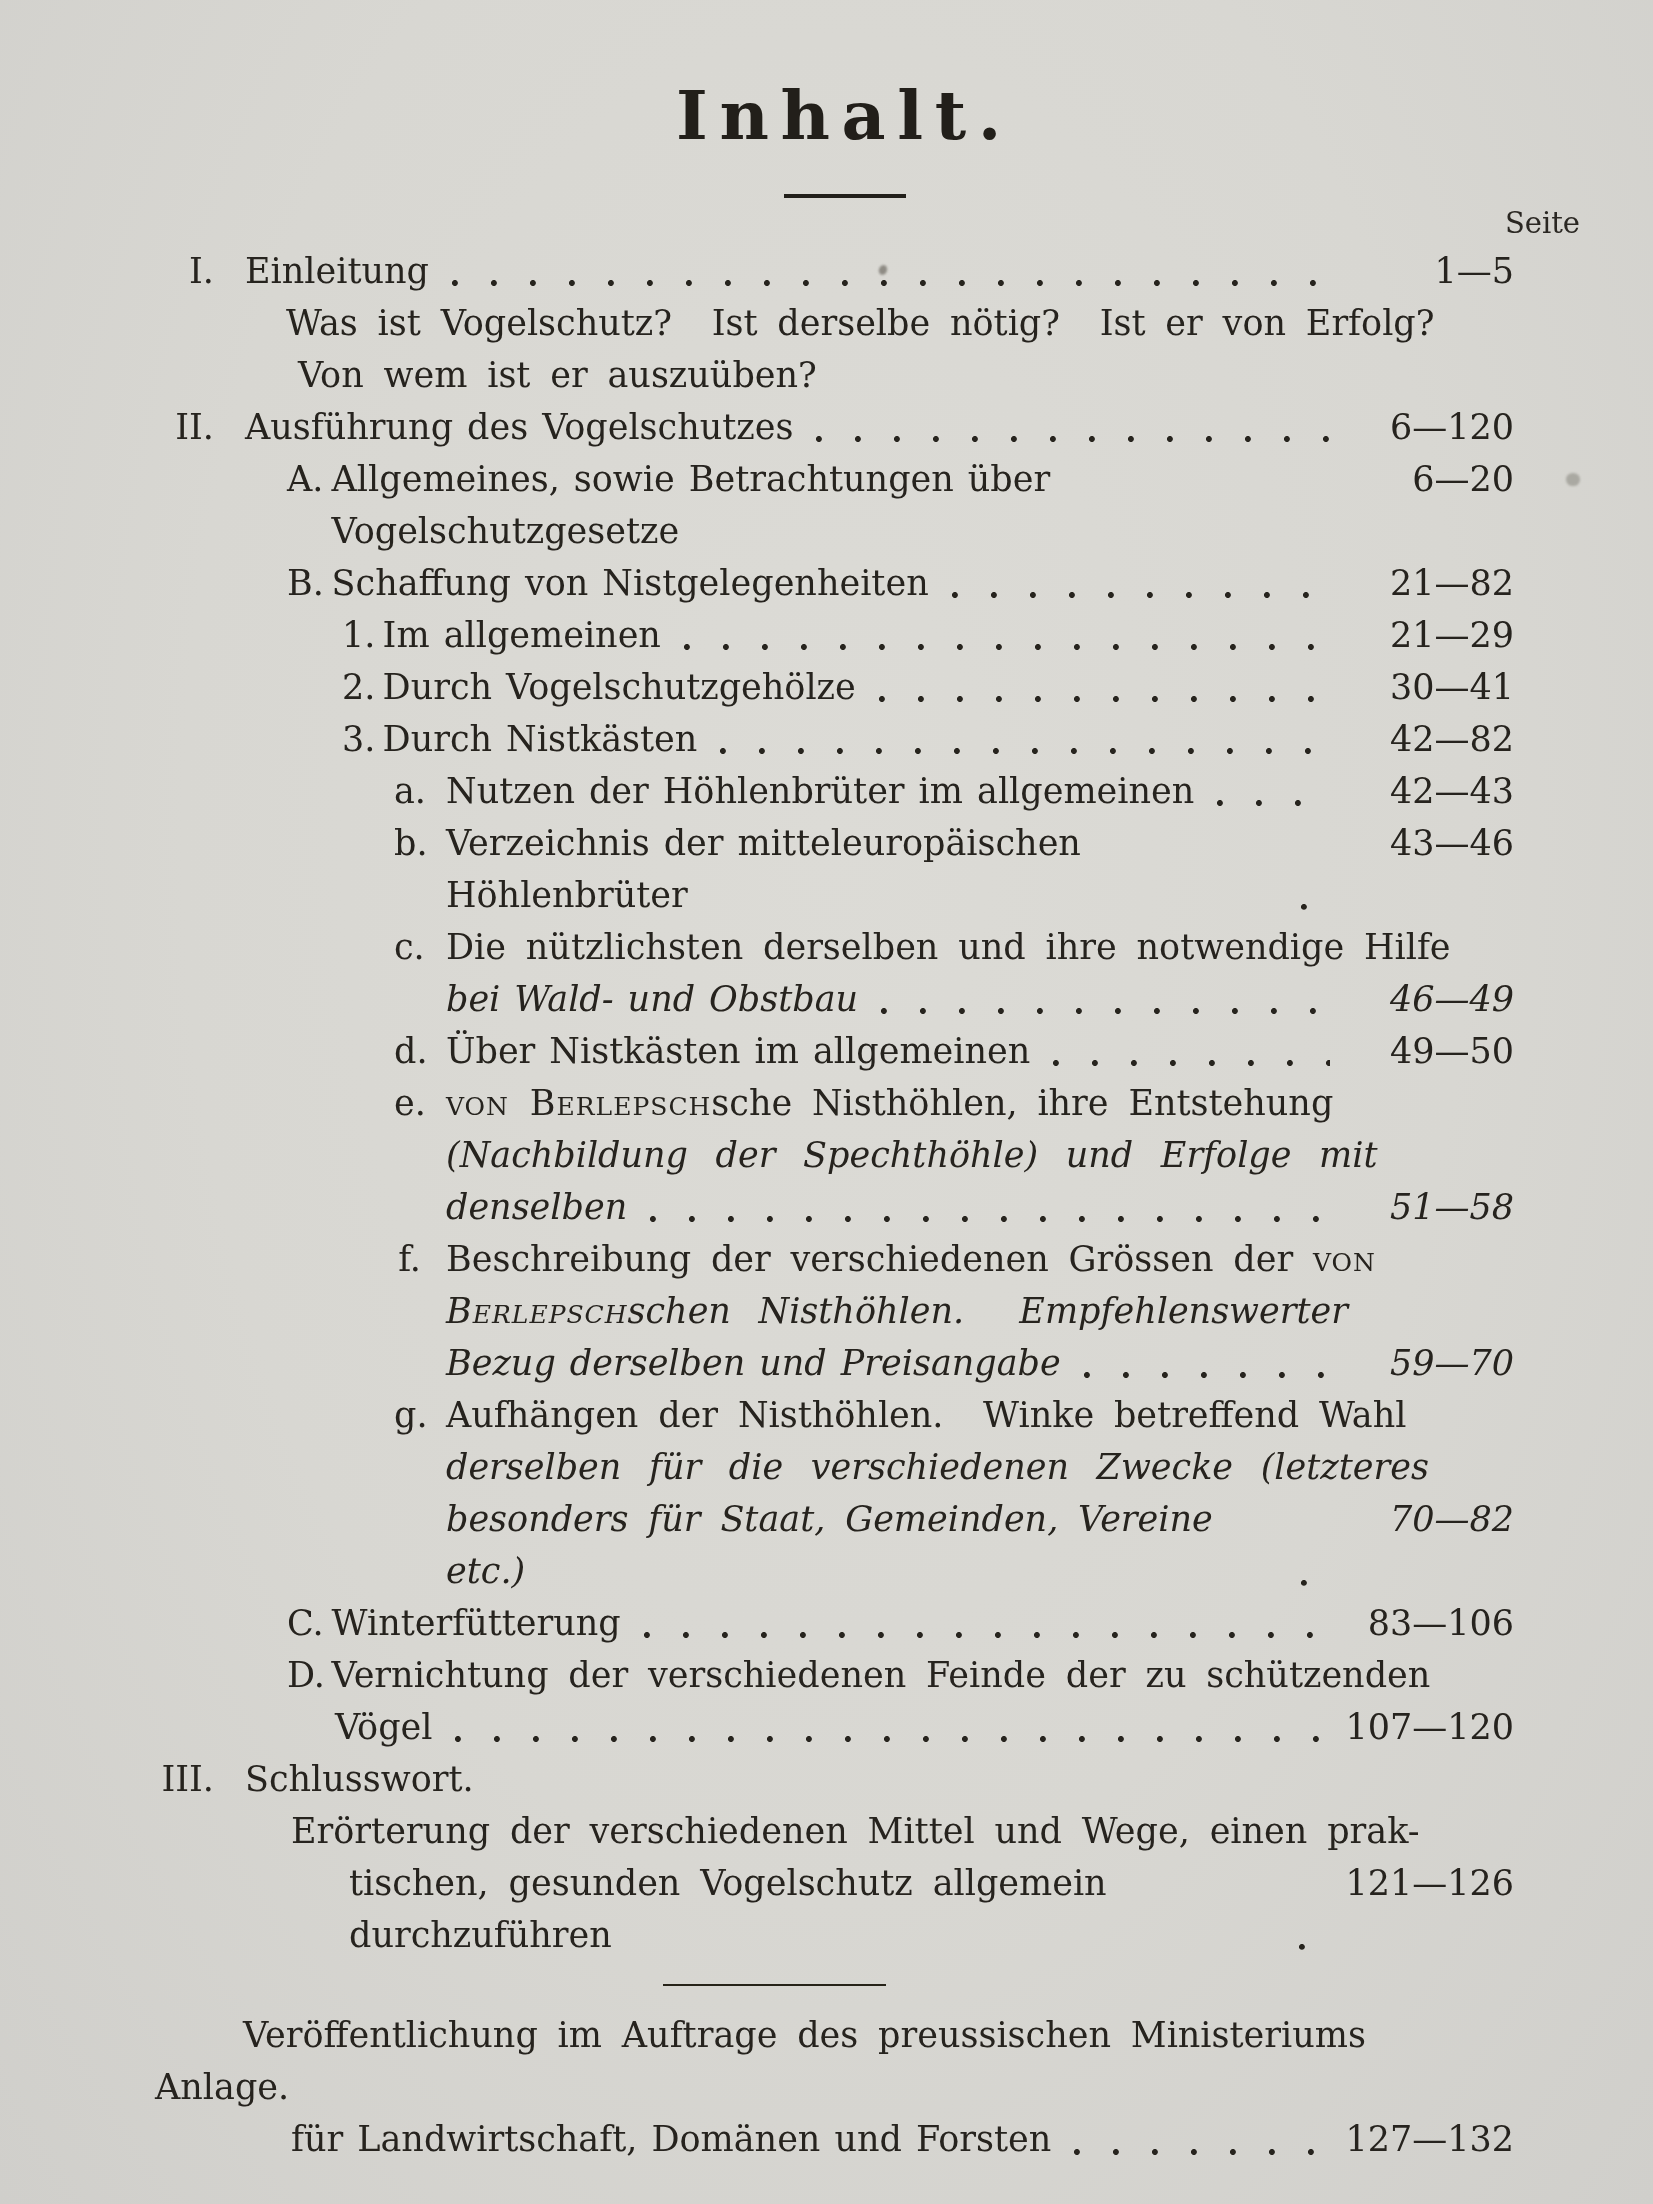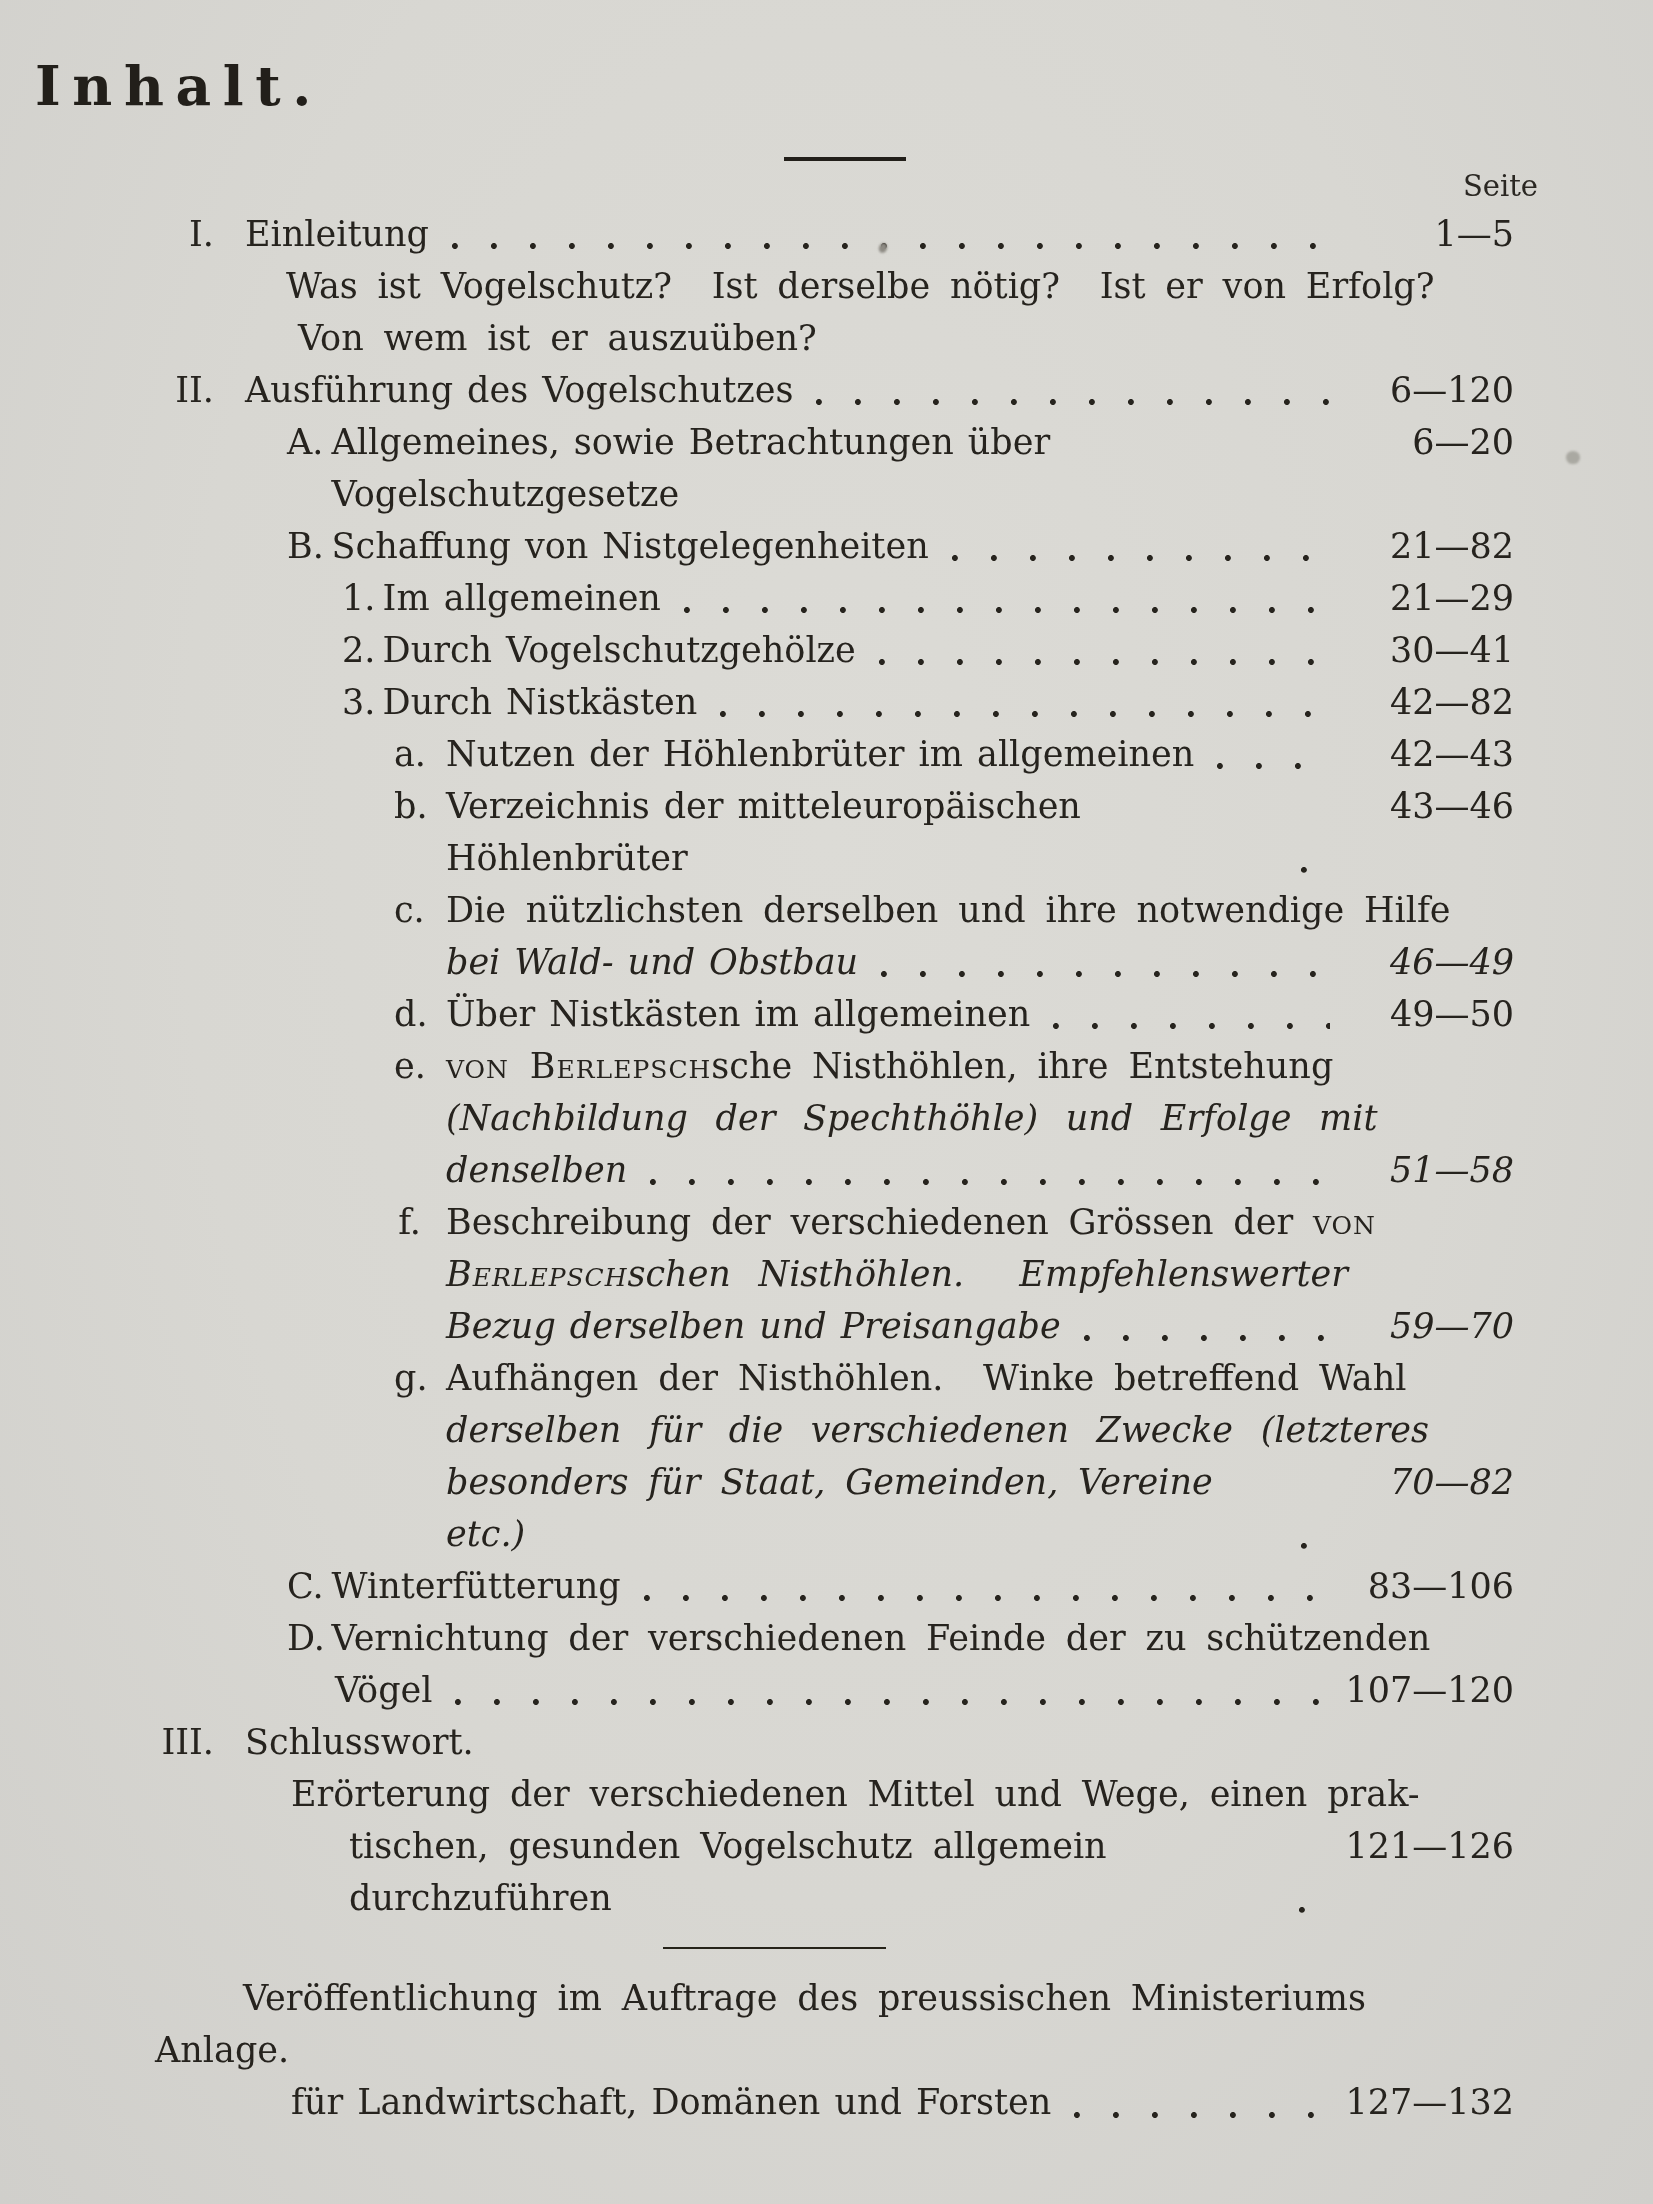--- a/index.html
+++ b/index.html
@@ -4,30 +4,30 @@
 <style>
   html,body{margin:0;padding:0;}
   body{
     width:1654px;height:2205px;overflow:hidden;position:relative;
     background:radial-gradient(ellipse at 50% 38%, #dcdbd6 0%, #d8d7d2 55%, #d0cfcb 100%);
     font-family:"DejaVu Serif","Liberation Serif",serif;
     color:#26231e;
   }
   .page{position:relative;width:100%;height:100%;}
   .title{
-    margin:53px 0 0 35px;text-align:left;
-    font-size:55px;font-weight:bold;letter-spacing:11.6px;
+    margin:75px 0 0 35px;text-align:center;
+    font-size:68px;font-weight:bold;letter-spacing:11.6px;
     color:#221f1a;
   }
   .title-rule{
     width:122px;height:3.9px;background:#221f1a;
     margin:39px auto 0 auto;position:relative;left:17.5px;
   }
   .seite{
-    text-align:right;padding-right:116px;margin-top:7.8px;
+    text-align:right;padding-right:74px;margin-top:7.8px;
     font-size:29px;line-height:35px;color:#2a2722;
   }
   #toc-rows{margin-top:3.9px;padding-right:140px;}
   .row{
     display:flex;align-items:baseline;line-height:52px;
     font-size:35px;word-spacing:2.9px;white-space:pre;
   }
   .row .txt{white-space:pre-wrap;}
   .lbl{display:inline-block;text-align:right;flex:none;}
   .ind-roman{padding-left:146px;}   .ind-roman .lbl{width:68px;margin-right:31px;}

